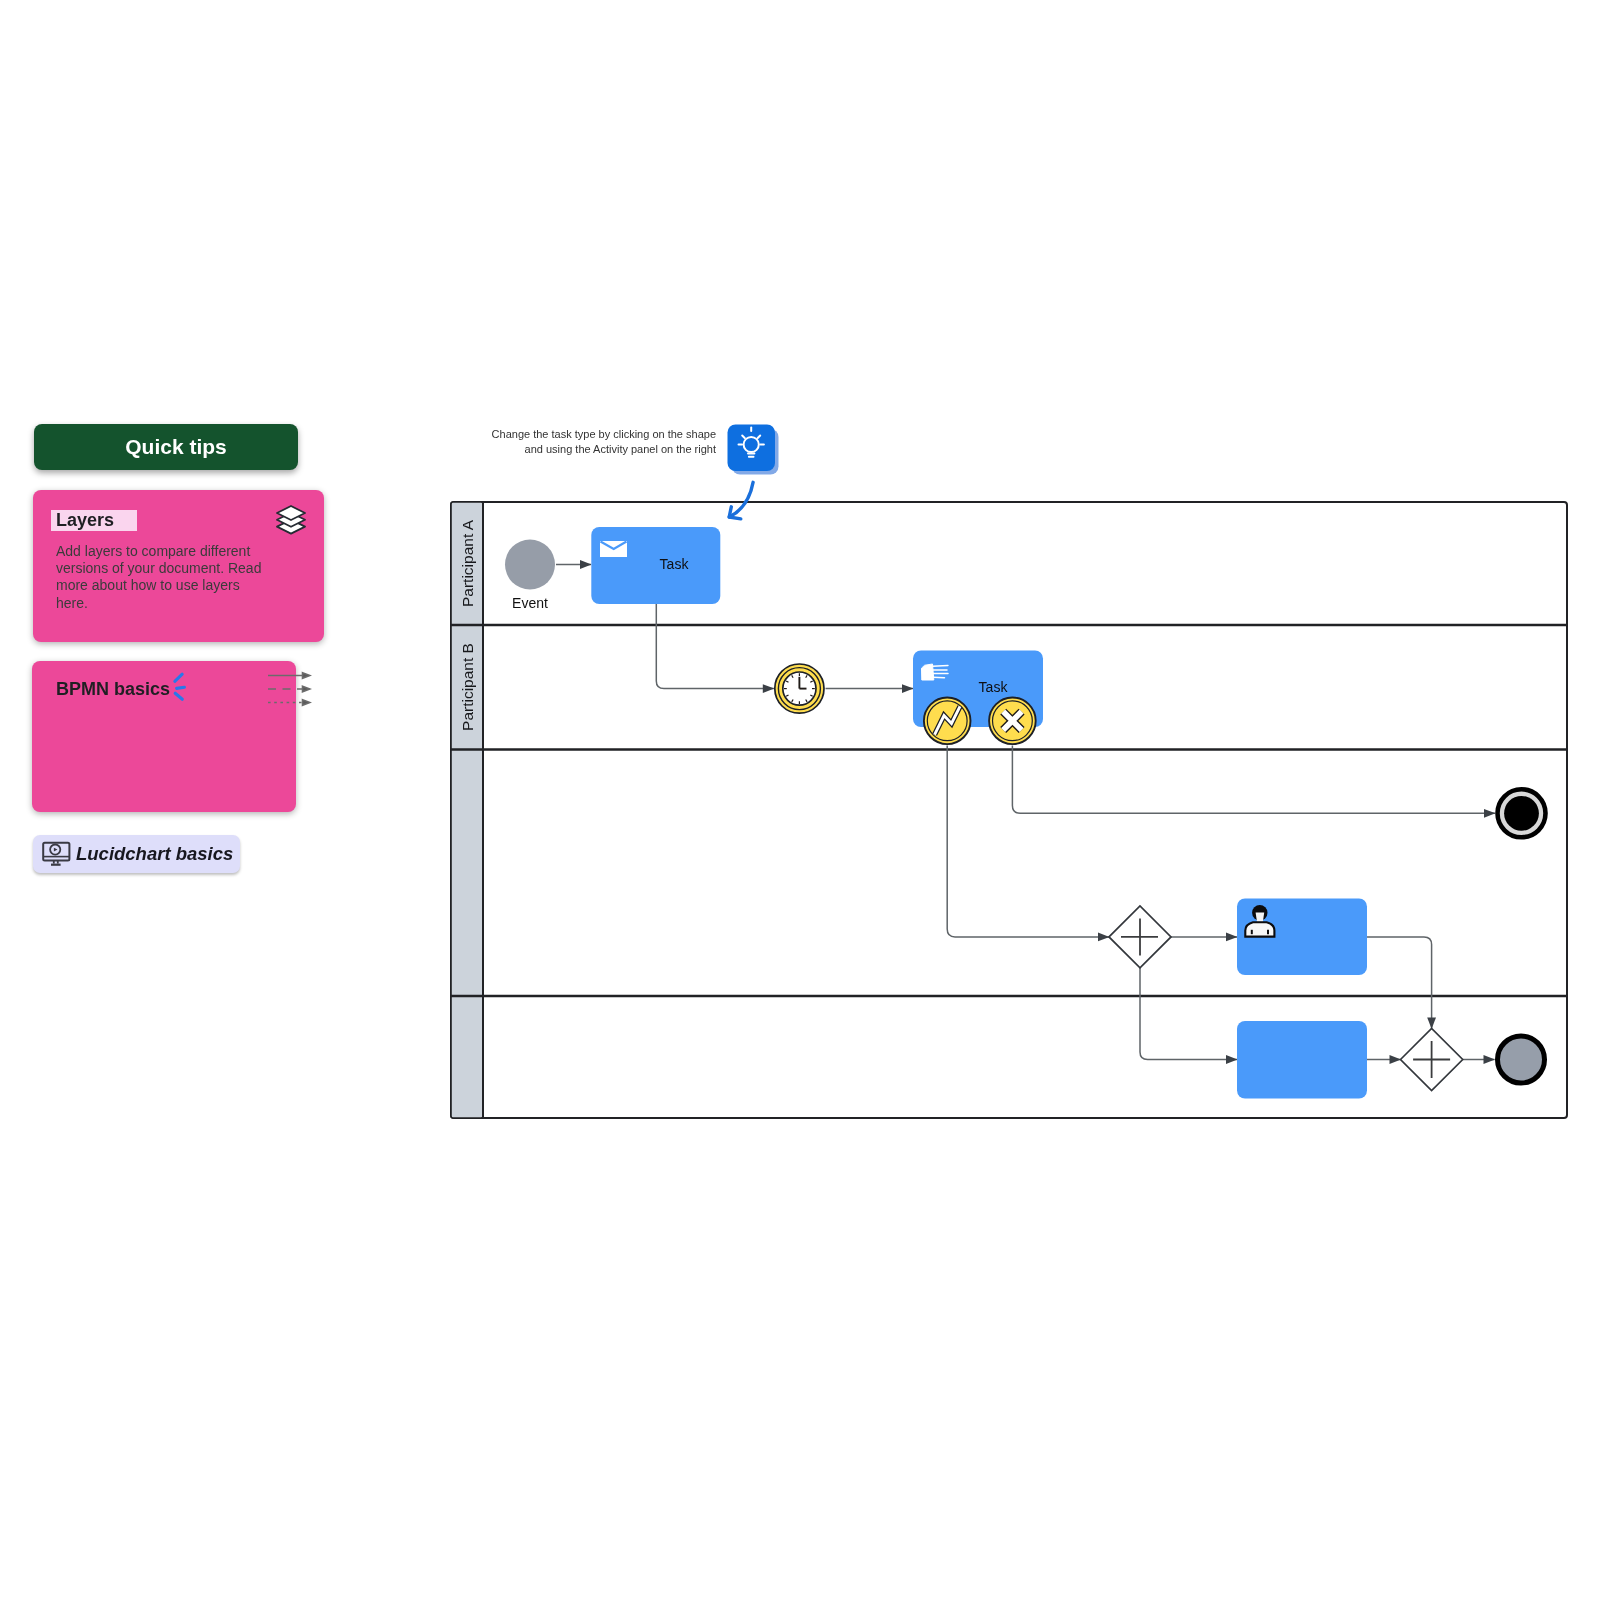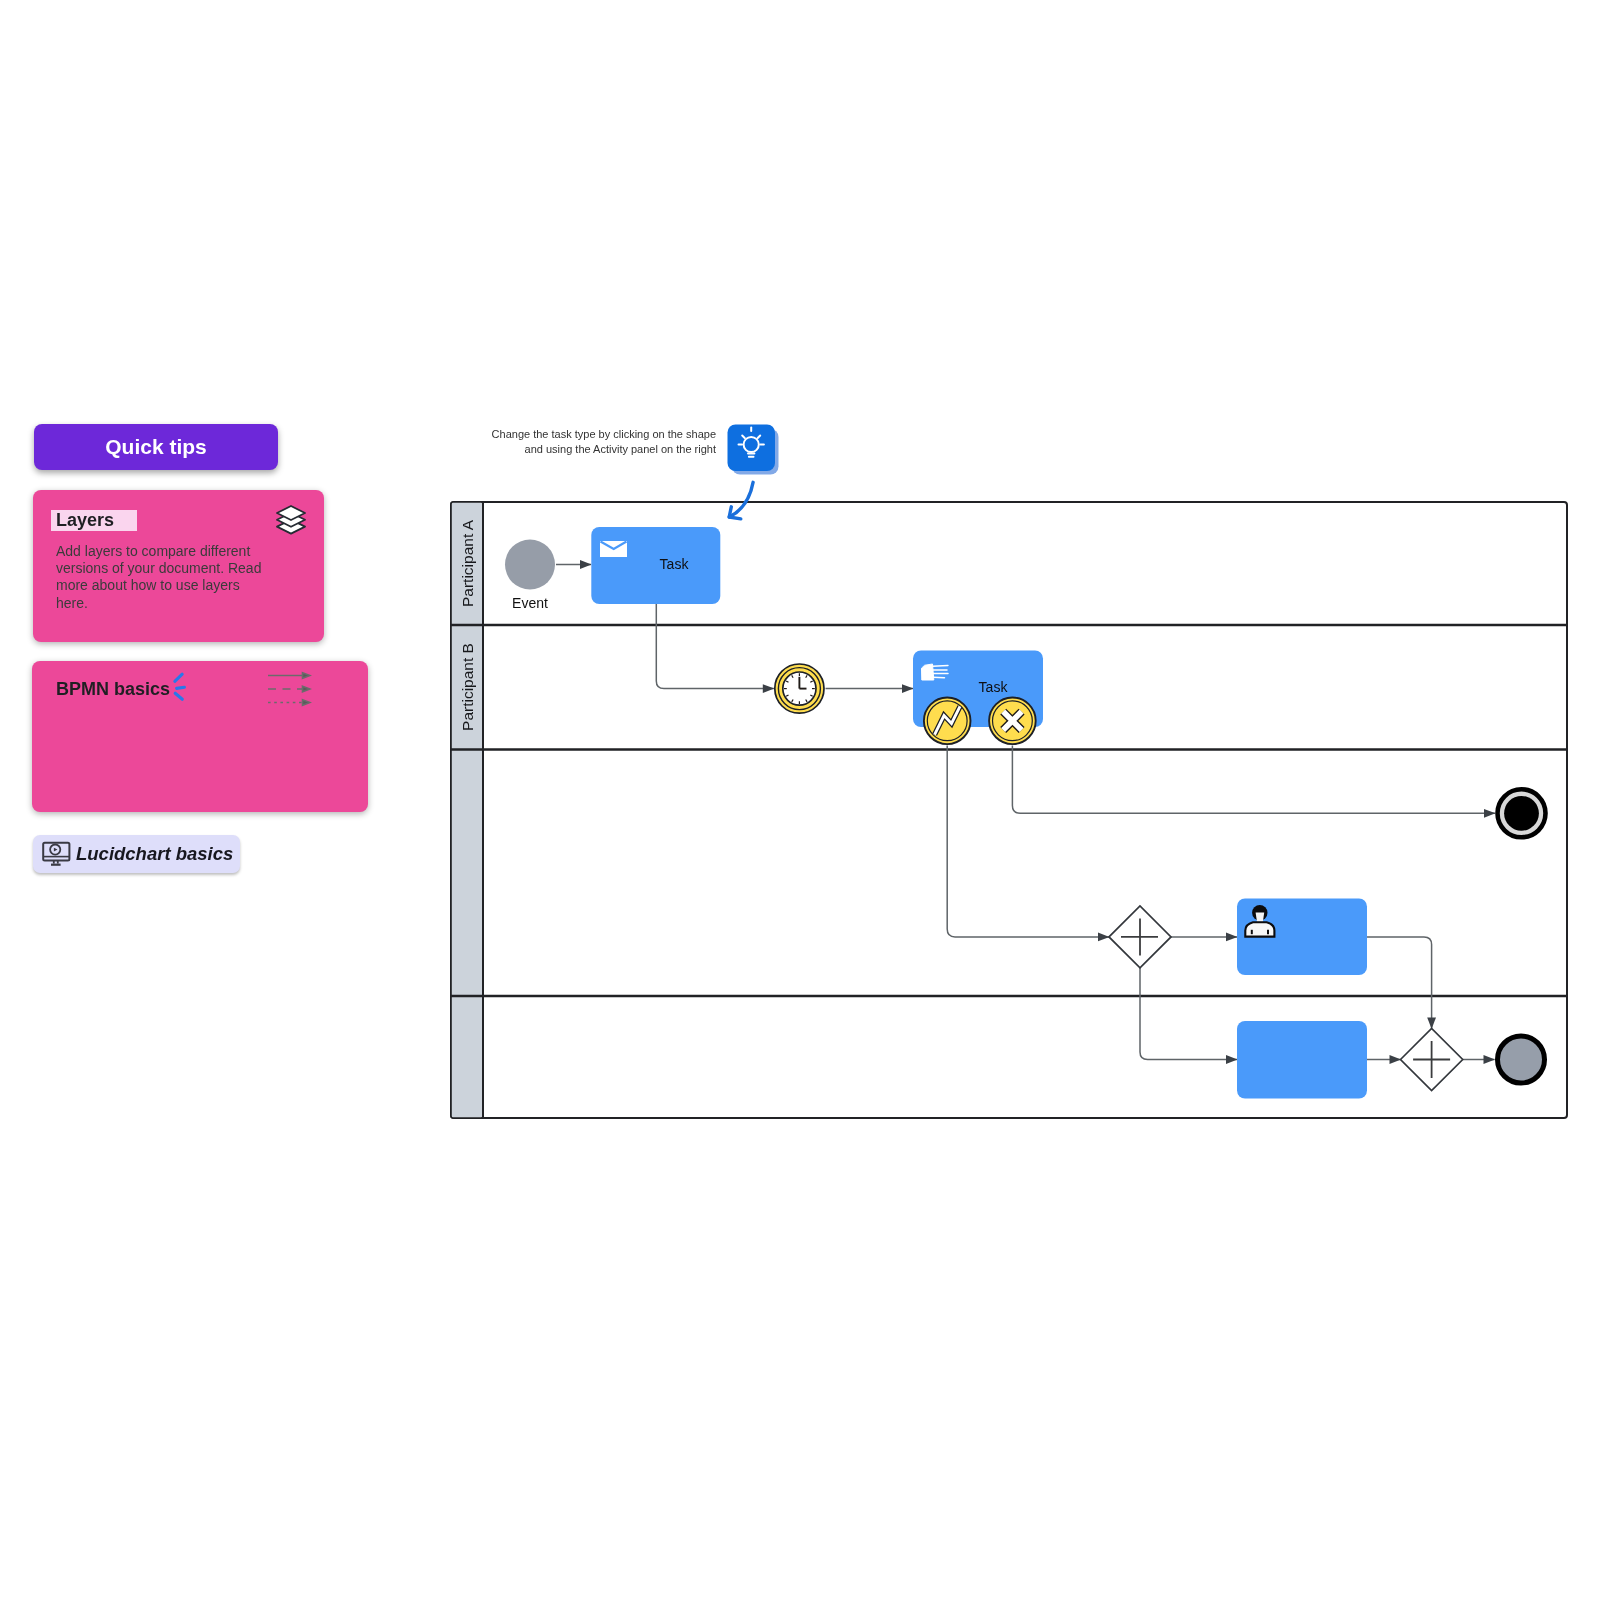--- a/index.html
+++ b/index.html
@@ -1,24 +1,24 @@
 <!DOCTYPE html>
 <html><head>
 <meta charset="utf-8">
 <style>
   html,body{margin:0;padding:0;}
   body{width:1600px;height:1600px;background:#ffffff;position:relative;overflow:hidden;
        font-family:"Liberation Sans", sans-serif;}
   .abs{position:absolute;}
-  #qt{left:34px;top:424px;width:244px;height:46px;background:#6d28d9;border-radius:8px;
+  #qt{left:34px;top:424px;width:244px;height:46px;background:#14532d;border-radius:8px;
       box-shadow:0 3px 6px rgba(0,0,0,0.35);color:#fff;font-weight:bold;font-size:21px;
-      text-align:center;line-height:46px;}
+      text-align:center;line-height:46px;padding-left:20px;}
   .card{background:#ec4899;border-radius:8px;box-shadow:0 2px 6px rgba(0,0,0,0.3);}
   #card1{left:33px;top:490px;width:291px;height:152px;}
-  #card2{left:32px;top:661px;width:336px;height:151px;}
+  #card2{left:32px;top:661px;width:264px;height:151px;}
   .cardtitle{font-weight:bold;font-size:18px;color:#1f1f23;}
   .cardbody{font-size:14px;line-height:17.2px;color:#3b3b3b;}
   #pill{left:33px;top:835px;width:207px;height:38px;background:#dedefa;border-radius:7px;box-shadow:0 2px 3px rgba(0,0,0,0.25);}
   #pilltext{left:76px;top:835px;line-height:38px;font-weight:bold;font-size:18.5px;color:#17171f;font-style:italic;}
 </style>
 </head>
 <body>
   <div class="abs" id="qt">Quick tips</div>
 
   <div class="abs card" id="card1">

